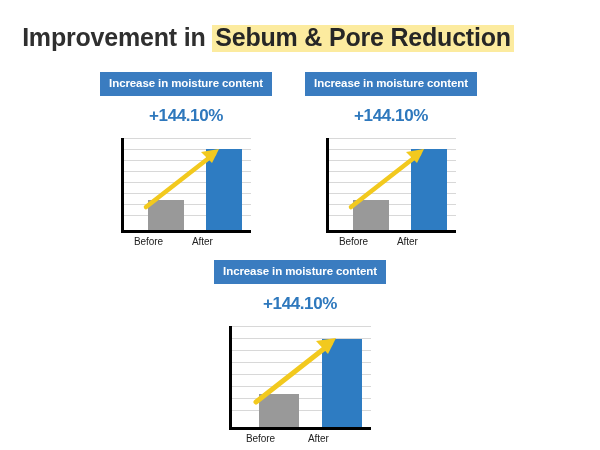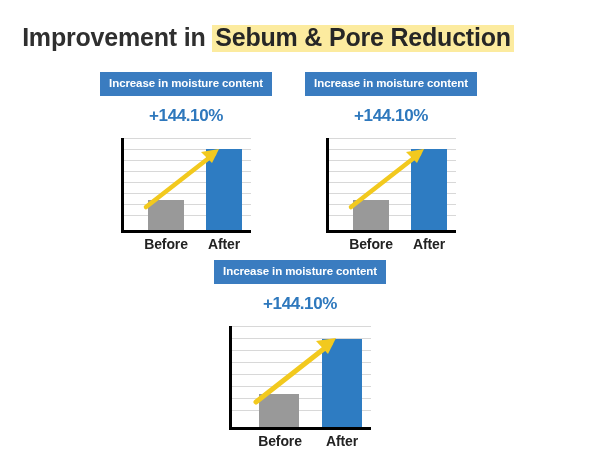--- a/index.html
+++ b/index.html
@@ -135,24 +135,24 @@
 
   .xlabels {
     position: relative;
     margin: 3px auto 0 auto;
     height: 14px;
   }
   #panel-1 .xlabels, #panel-2 .xlabels { width: 130px; }
   #panel-3 .xlabels { width: 142px; }
   .xlabel {
     position: absolute;
-    font-size: 14px;
-    font-weight: bold;
+    font-size: 10px;
+    font-weight: normal;
     color: #222222;
-    text-align: center;
+    text-align: left;
     white-space: nowrap;
     letter-spacing: -0.1px;
   }
 </style>
 </head>
 <body>
 
 <div class="title-wrap">
   <span class="title"><span class="plain">Improvement in </span><span class="hl">Sebum &amp; Pore Reduction</span></span>
 </div>

